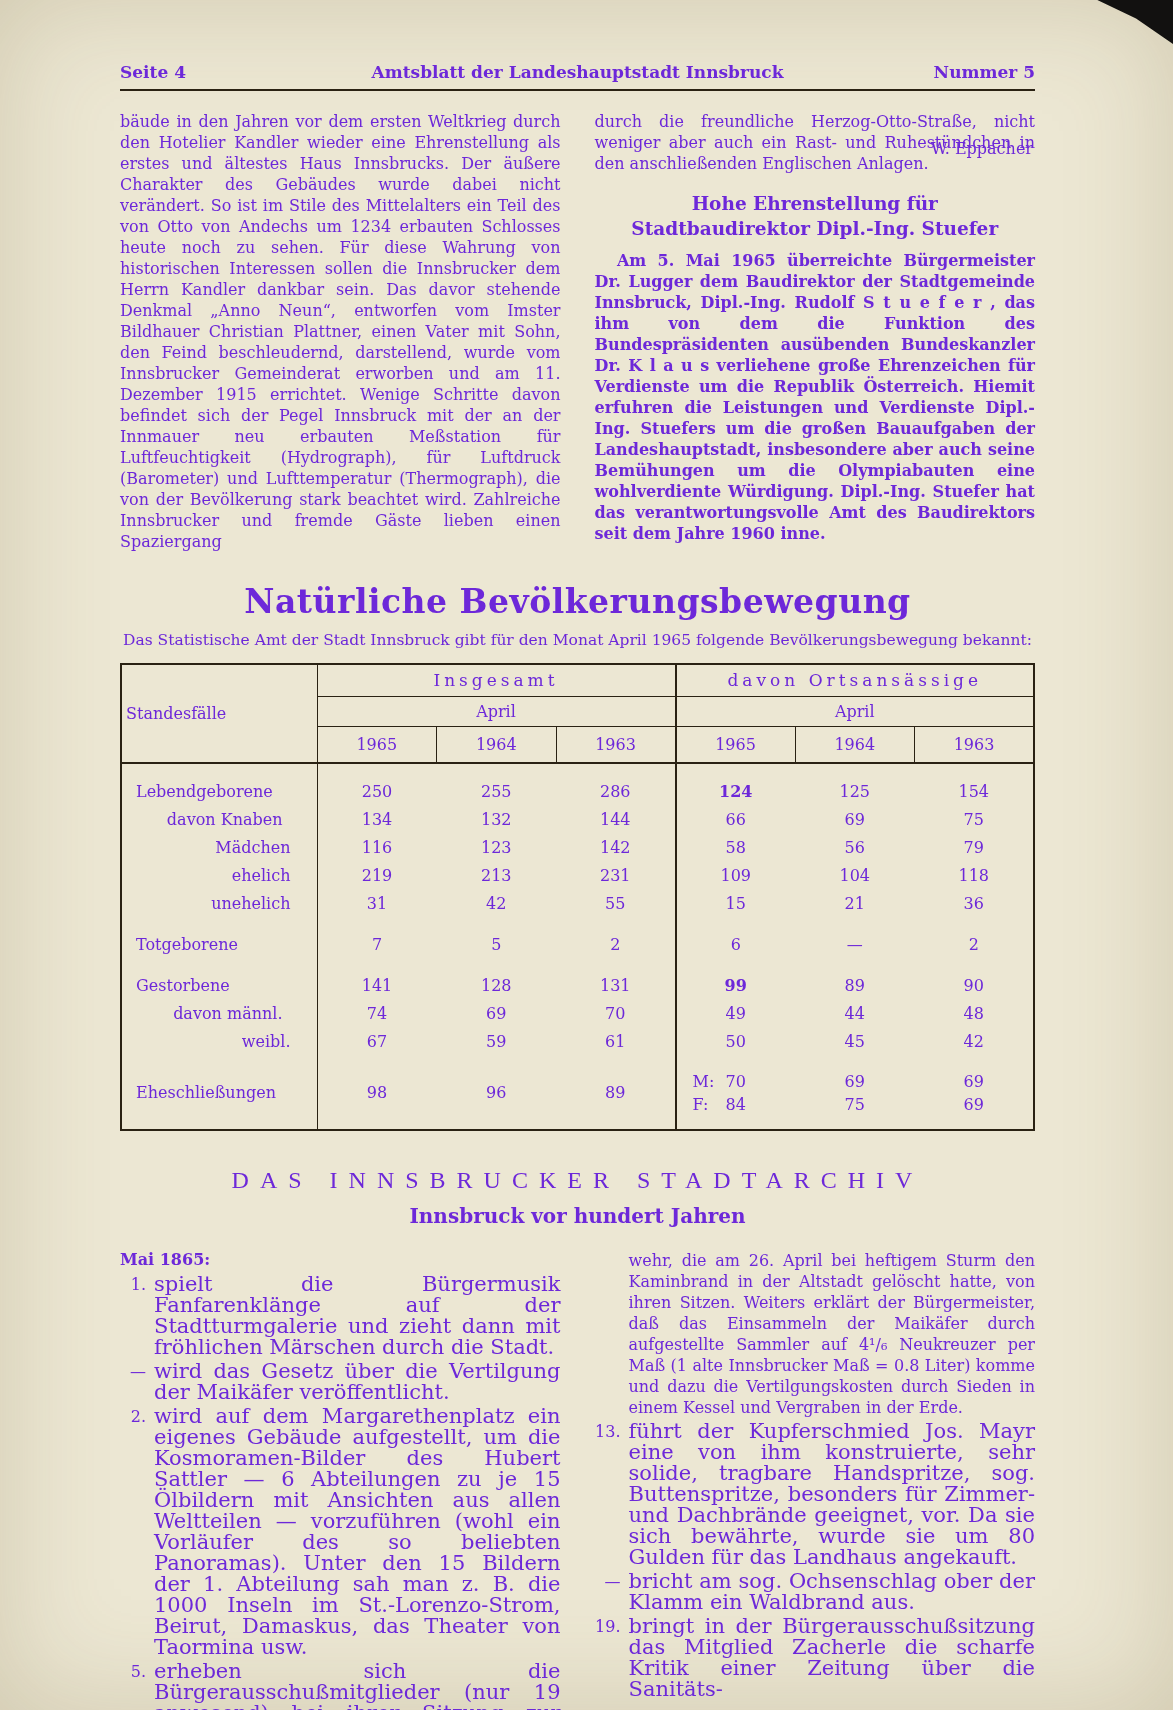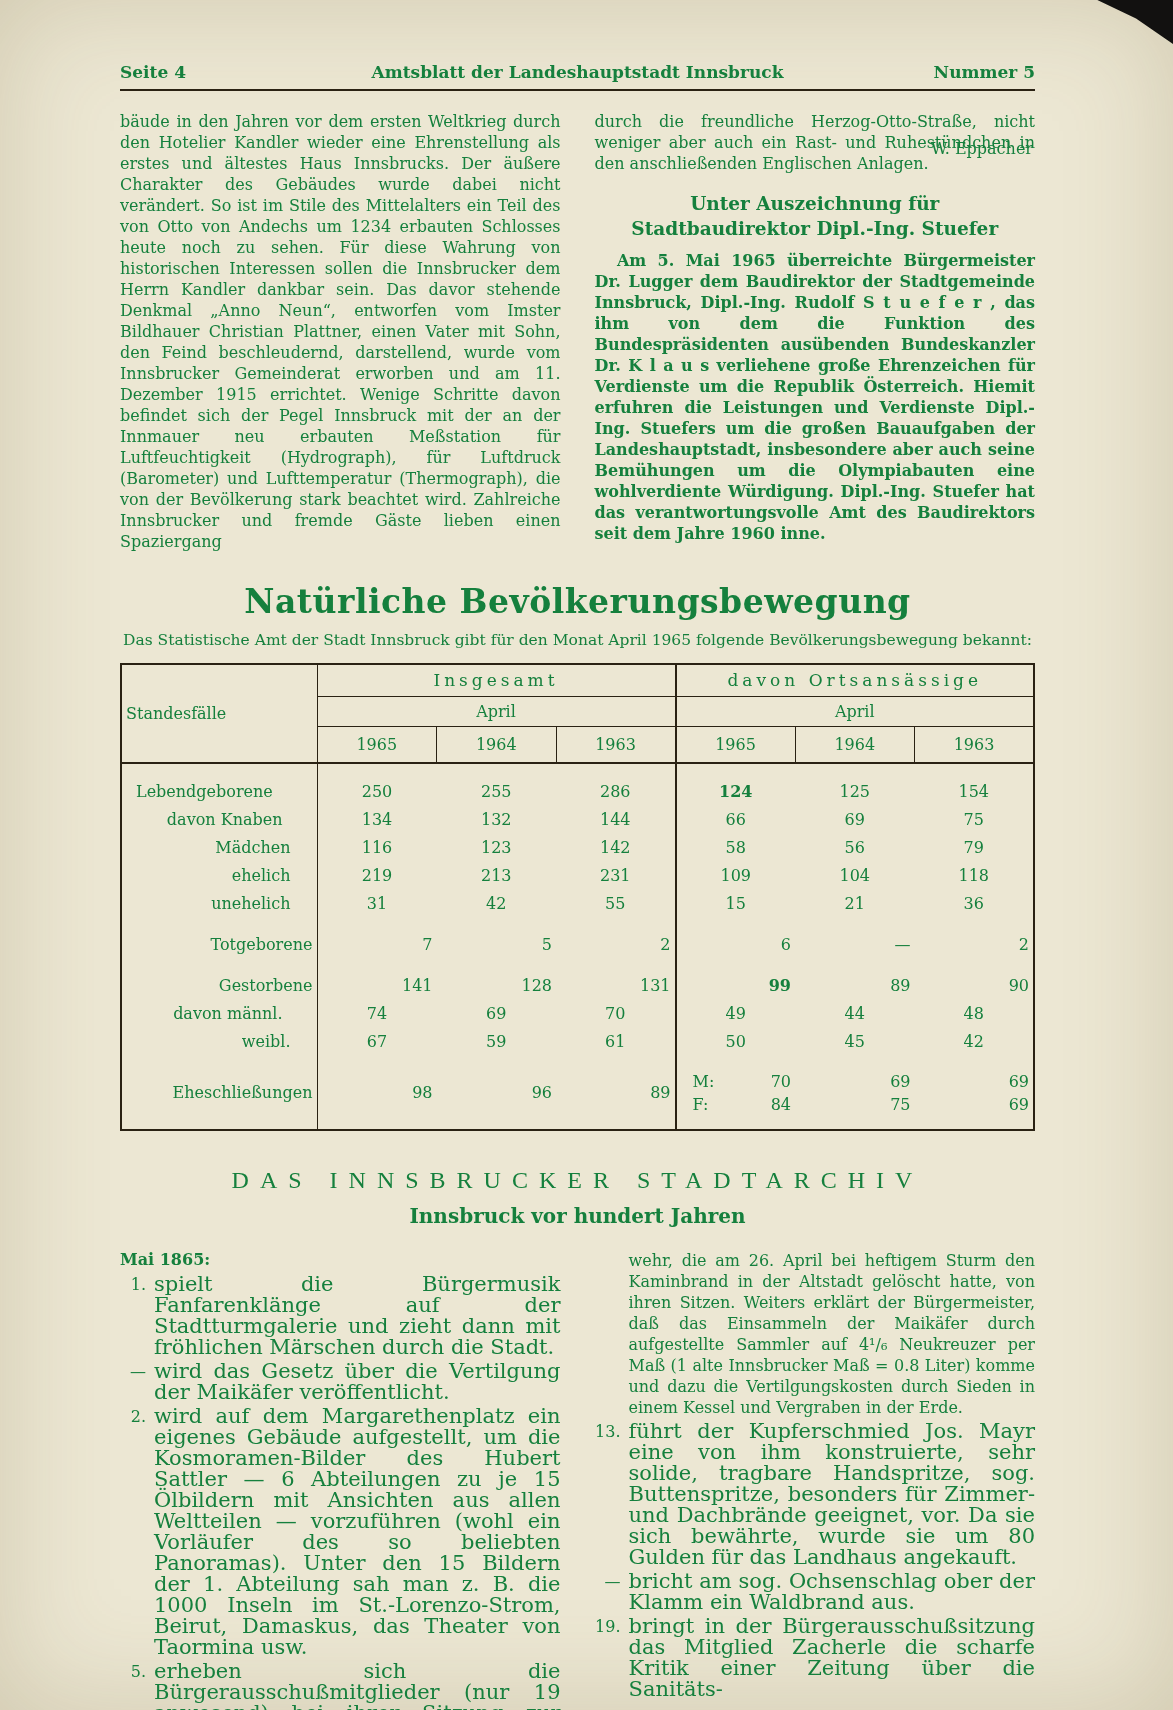--- a/index.html
+++ b/index.html
@@ -7,21 +7,21 @@
   body {
     background: #8d8474;
     font-family: "DejaVu Serif", serif;
   }
   .page {
     position: relative;
     width: 1173px;
     height: 1710px;
     margin: 0 auto;
     background: #ece7d3;
-    color: #15803d;
+    color: #6d28d9;
     overflow: hidden;
     box-shadow: inset 0 0 110px rgba(115, 95, 50, 0.22);
     padding: 0 138px 0 120px;
   }
   .corner-artifact {
     position: absolute;
     top: 0; right: 0;
     width: 88px; height: 44px;
     background: #121110;
     clip-path: polygon(14% 0, 100% 0, 100% 100%, 58% 42%);
@@ -101,21 +101,21 @@
   }
   .th-year { text-align: center; height: 37px; border-bottom: 2px solid #2a2213; }
   .gsep { border-left: 2px solid #2a2213; }
   .ysep { border-left: 1px solid #2a2213; }
   td.lbl { padding-left: 14px; border-right: 1.6px solid #2a2213; line-height: 26px; }
   td.lbl.sub1 { text-align: right; padding-right: 34px; }
   td.lbl.sub2 { text-align: right; padding-right: 26px; }
   td.val { text-align: center; line-height: 26px; }
   td.b { font-weight: bold; }
   tr.first td { padding-top: 15px; }
-  tr.blk td { padding-top: 14px; text-align: right; }
+  tr.blk td { padding-top: 14px; }
   tr.last td { padding-bottom: 13px; }
   .split .ln { position: relative; line-height: 23px; }
   .split .tag { position: absolute; left: 12px; }
 
   
   .archiv-title {
     margin: 36px 0 10px;
     text-align: center;
     font-size: 24px;
     font-weight: normal;
@@ -164,21 +164,21 @@
   <section class="two-col top-section">
     <div class="col">
       <p class="body-text">bäude in den Jahren vor dem ersten Weltkrieg durch den Hotelier Kandler wieder eine Ehrenstellung als erstes und ältestes Haus Innsbrucks. Der äußere Charakter des Gebäudes wurde dabei nicht verändert. So ist im Stile des Mittelalters ein Teil des von Otto von Andechs um 1234 erbauten Schlosses heute noch zu sehen. Für diese Wahrung von historischen Interessen sollen die Innsbrucker dem Herrn Kandler dankbar sein. Das davor stehende Denkmal „Anno Neun“, entworfen vom Imster Bildhauer Christian Plattner, einen Vater mit Sohn, den Feind beschleudernd, darstellend, wurde vom Innsbrucker Gemeinderat erworben und am 11. Dezember 1915 errichtet. Wenige Schritte davon befindet sich der Pegel Innsbruck mit der an der Innmauer neu erbauten Meßstation für Luftfeuchtigkeit (Hydrograph), für Luftdruck (Barometer) und Lufttemperatur (Thermograph), die von der Bevölkerung stark beachtet wird. Zahlreiche Innsbrucker und fremde Gäste lieben einen Spaziergang</p>
     </div>
     <div class="col">
       <div class="para-with-author">
         <p class="body-text">durch die freundliche Herzog-Otto-Straße, nicht weniger aber auch ein Rast- und Ruhestündchen in den anschließenden Englischen Anlagen.</p>
         <span class="author">W. Eppacher</span>
       </div>
       <h3 class="award-heading">
-        <span>Unter Auszeichnung für</span><br>
+        <span>Hohe Ehrenstellung für</span><br>
         <span>Stadtbaudirektor Dipl.-Ing. Stuefer</span>
       </h3>
       <p class="body-text indent bold-body">Am 5. Mai 1965 überreichte Bürgermeister Dr. Lugger dem Baudirektor der Stadtgemeinde Innsbruck, Dipl.-Ing. Rudolf S t u e f e r , das ihm von dem die Funktion des Bundespräsidenten ausübenden Bundeskanzler Dr. K l a u s verliehene große Ehrenzeichen für Verdienste um die Republik Österreich. Hiemit erfuhren die Leistungen und Verdienste Dipl.-Ing. Stuefers um die großen Bauaufgaben der Landeshauptstadt, insbesondere aber auch seine Bemühungen um die Olympiabauten eine wohlverdiente Würdigung. Dipl.-Ing. Stuefer hat das verantwortungsvolle Amt des Baudirektors seit dem Jahre 1960 inne.</p>
     </div>
   </section>
 
   <section>
     <h1 class="stats-title">Natürliche Bevölkerungsbewegung</h1>
     <p class="stats-intro">Das Statistische Amt der Stadt Innsbruck gibt für den Monat April 1965 folgende Bevölkerungsbewegung bekannt:</p>
 

